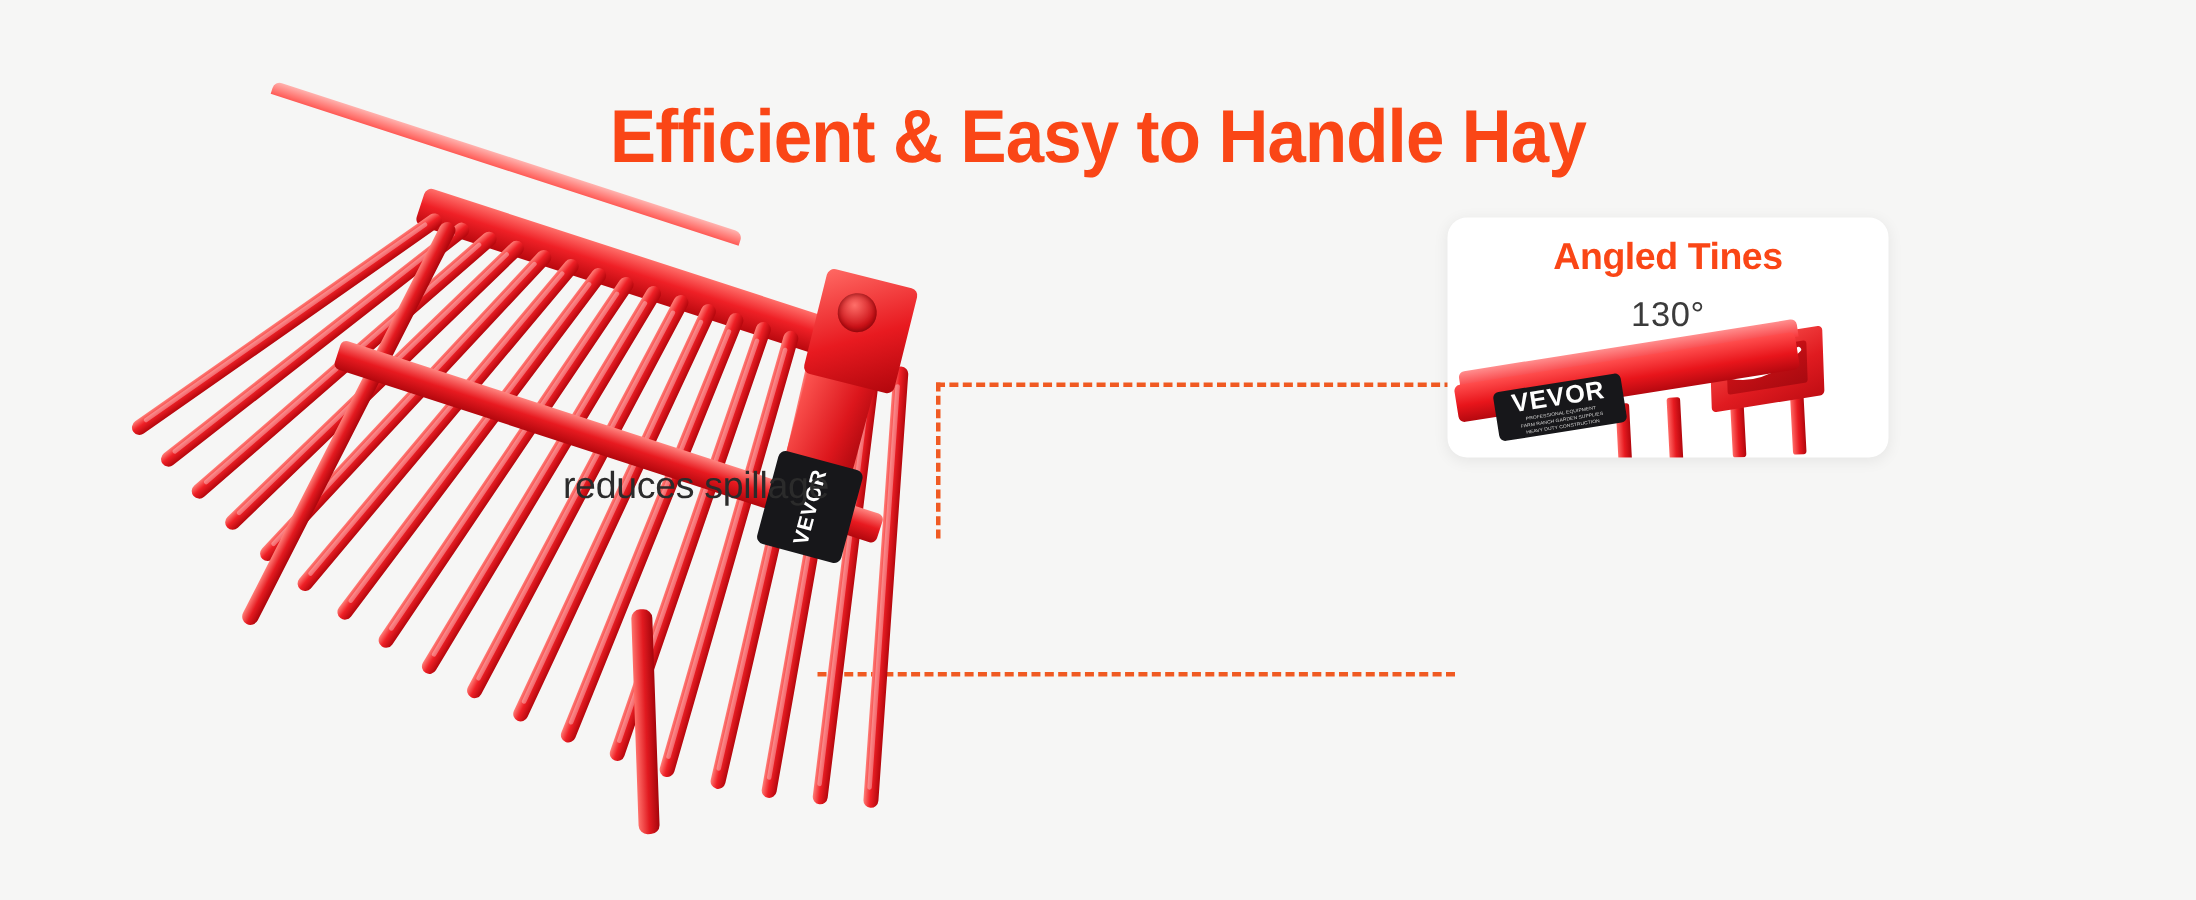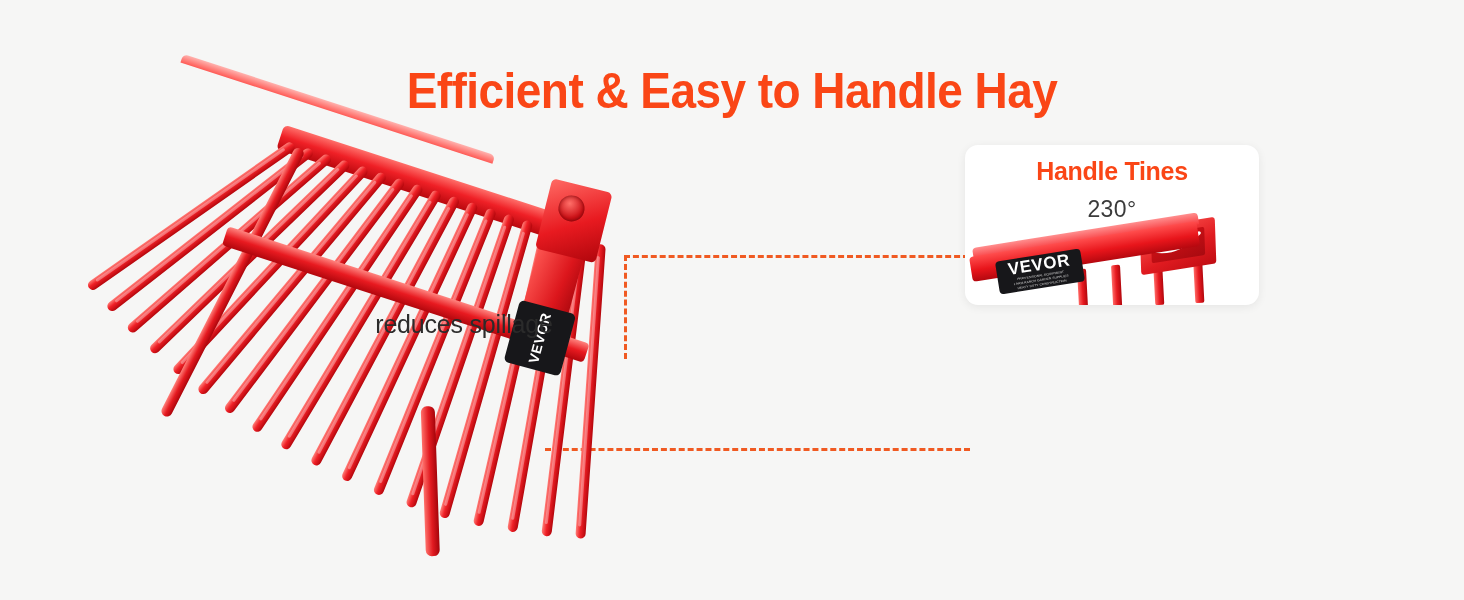--- a/index.html
+++ b/index.html
@@ -348,22 +348,22 @@
       <div class="socket-block" id="socket-main"></div>
       <div id="socket-bolt"></div>
 
       <div class="vevor-tag-big">
         <span class="vv-word">VEVOR</span>
       </div>
     </div>
   </div>
 
   <div class="card" id="card-angled-tines">
-    <div class="card-title">Handle Tines</div>
-    <div class="card-value">230°</div>
+    <div class="card-title">Angled Tines</div>
+    <div class="card-value">130°</div>
 
     <div class="fork-head-art">
       <div class="fhead-tine" style="left:112px; top:52px; height:40px; transform:rotate(-3deg);"></div>
       <div class="fhead-tine" style="left:146px; top:48px; height:42px; transform:rotate(-3deg);"></div>
       <div class="fhead-tine" style="left:188px; top:44px; height:44px; transform:rotate(-3deg);"></div>
       <div class="fhead-tine" style="left:228px; top:40px; height:46px; transform:rotate(-3deg);"></div>
       <div class="fhead-scoop"></div>
       <div class="fhead-scoop-inner"></div>
       <svg class="fhead-arc" viewBox="0 0 80 40">
         <path d="M4 6 Q 40 40 76 4" fill="none" stroke="#ffffff" stroke-width="3.5" stroke-linecap="round"></path>

